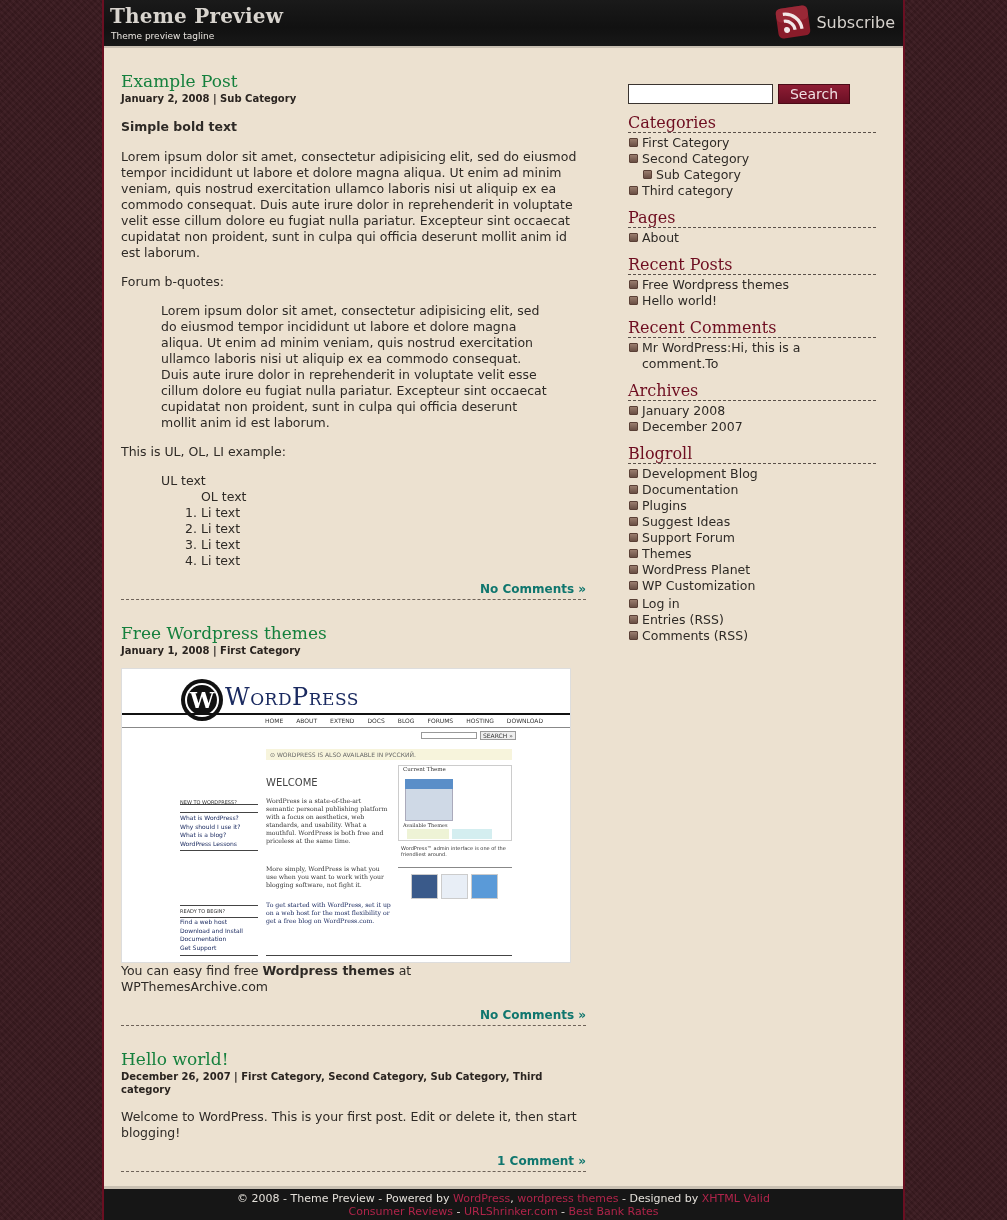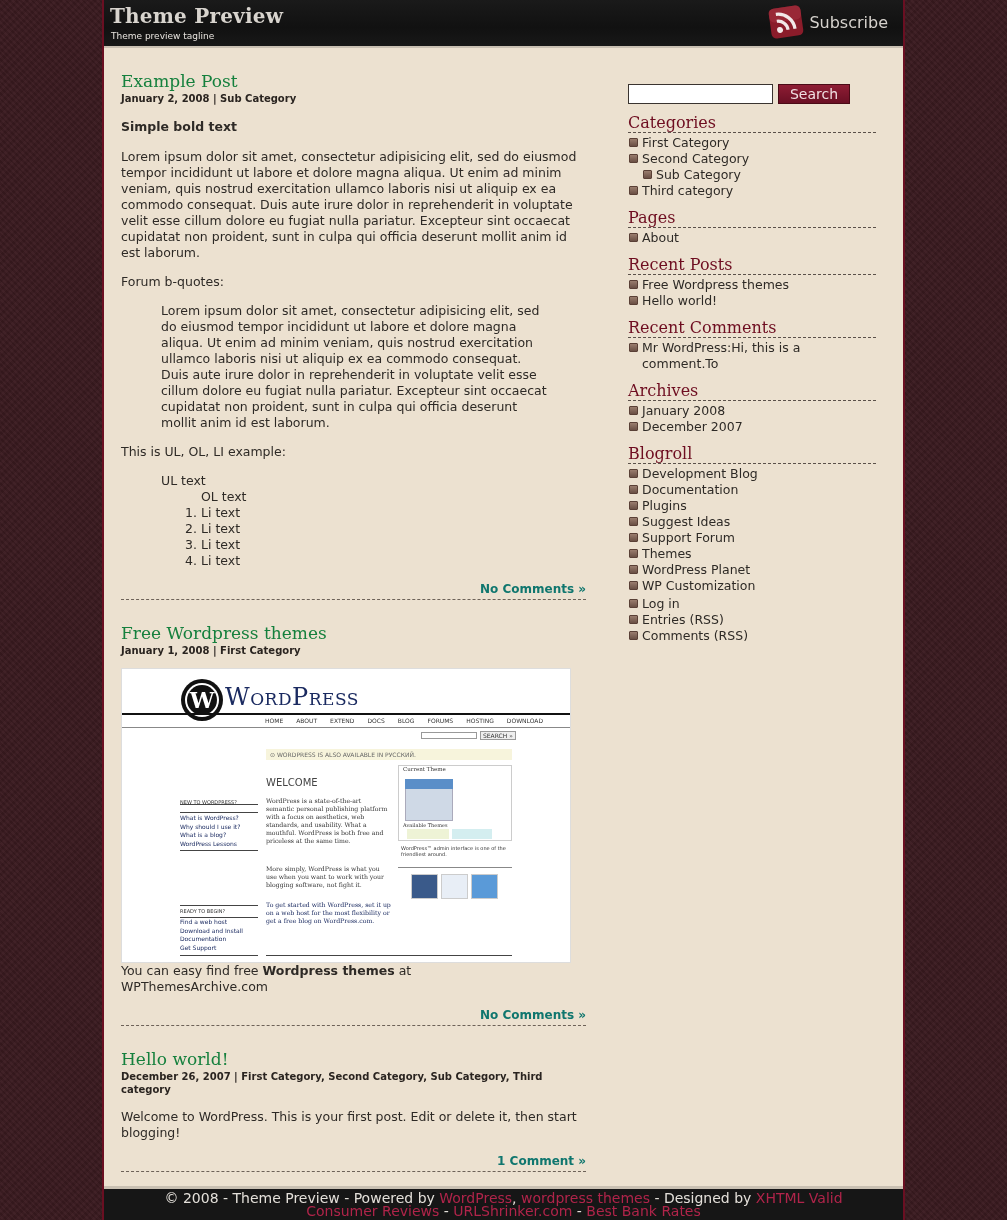--- a/index.html
+++ b/index.html
@@ -26,21 +26,21 @@
   }
   #site-title {
     position: absolute; left: 6px; top: 4px;
     font-family: "DejaVu Serif", serif; font-weight: bold; font-size: 20px;
     color: #d8d4ce; letter-spacing: 0.2px; cursor: pointer;
   }
   #tagline {
     position: absolute; left: 7px; top: 31px; font-size: 9px; color: #e8e4df;
   }
   #subscribe {
-    position: absolute; right: 15px; top: 3px; height: 38px; display: flex; align-items: center; gap: 4px; cursor: pointer;
+    position: absolute; right: 8px; top: 3px; height: 38px; display: flex; align-items: center; gap: 4px; cursor: pointer;
   }
   #rss-icon {
     width: 38px; height: 36px; display: inline-block;
   }
   #subscribe-label { font-size: 16px; color: #d6d2cd; }
 
   #content { position: absolute; left: 17px; top: 70px; width: 465px; }
   .post { position: relative; }
   .post-title {
     font-family: "DejaVu Serif", serif; font-size: 17px; color: #15803d; font-weight: normal;
@@ -89,21 +89,21 @@
   .widget-list li { font-size: 12.5px; line-height: 16px; color: #2e2a26; padding-left: 14px; position: relative; cursor: pointer; }
   .widget-list li.sub { margin-left: 14px; }
   .bullet {
     position: absolute; left: 1px; top: 3px; width: 9px; height: 9px;
     background: linear-gradient(#9a7d6e, #6a4f44); border: 1px solid #5a4036; border-radius: 1px;
   }
 
   #footer {
     position: absolute; left: 0; top: 1186px; width: 799px; height: 34px;
     background: #161616; border-top: 3px solid #c9c0b2; text-align: center;
-    font-size: 14px; color: #e4e0da; line-height: 13px; padding-top: 3px;
+    font-size: 11px; color: #e4e0da; line-height: 13px; padding-top: 3px;
   }
   #footer .flink { color: #b0244a; cursor: pointer; }
 </style>
 </head>
 <body>
 
 <div id="page">
 
   <div id="header">
     <div id="site-title">Theme Preview</div>

